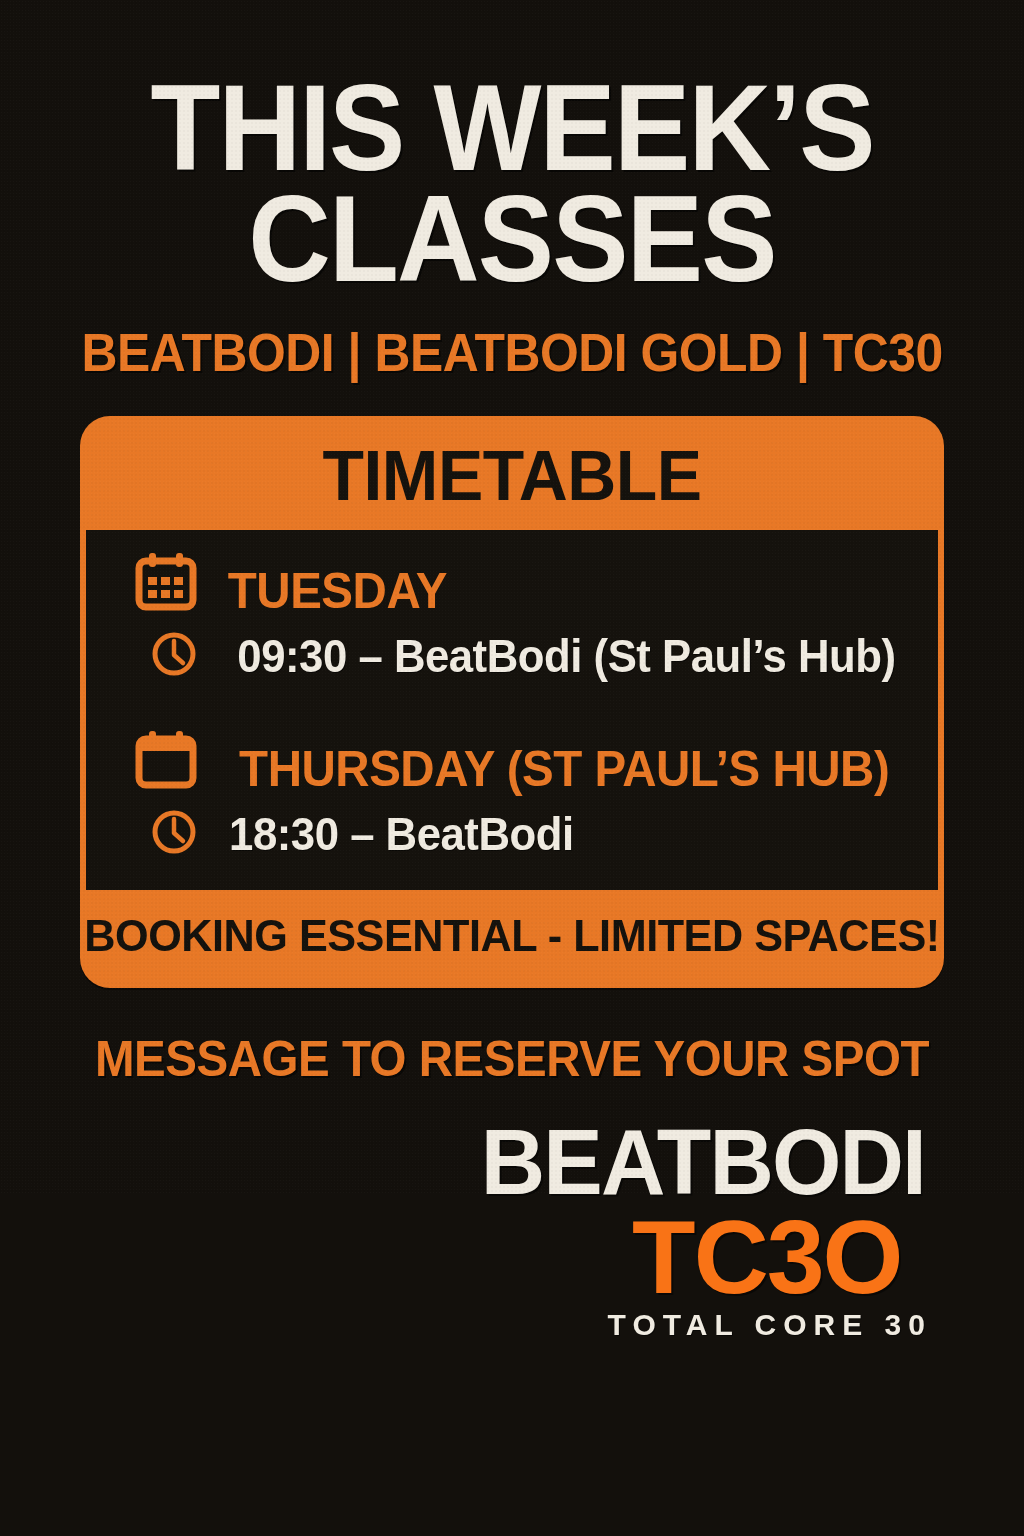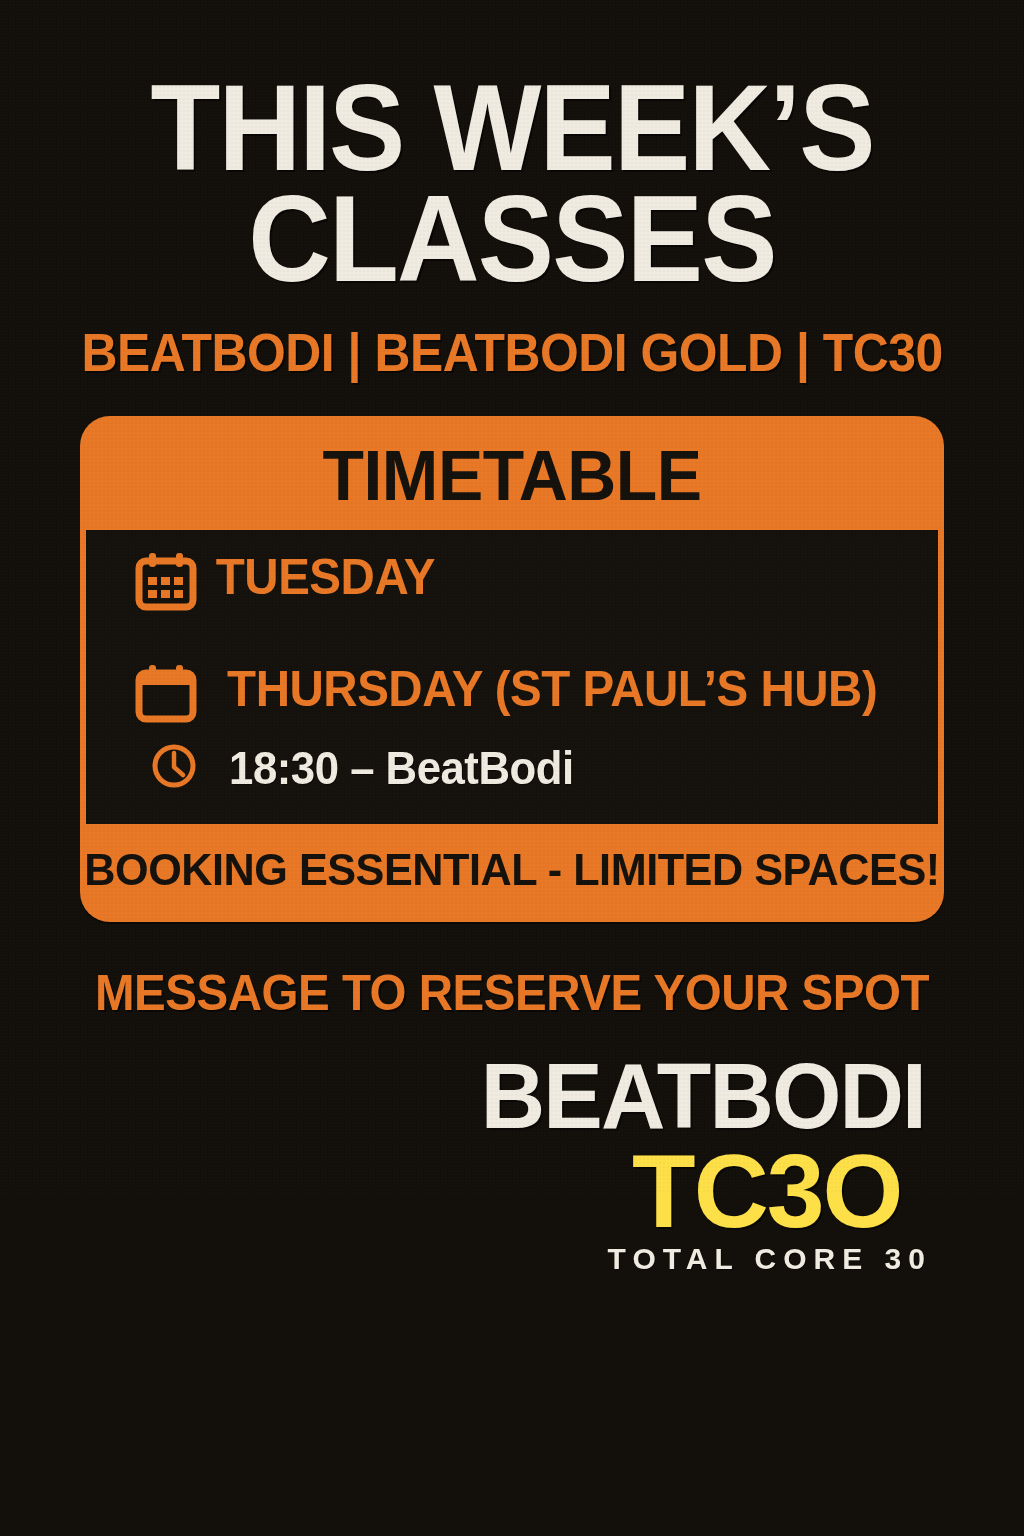--- a/index.html
+++ b/index.html
@@ -77,22 +77,22 @@
     letter-spacing:-.5px;
     transform:scaleX(.97);
   }
 
   .card-body {
     background:#15120d;
     padding:22px 0 30px 0;
   }
 
   .day-row {
-    display:flex; align-items:flex-start;
-    gap:12px;
+    display:flex; align-items:flex-end;
+    gap:24px;
     padding-left:48px;
     margin-bottom:4px;
   }
   .day-row.second { margin-top:48px; }
 
   .day-label {
     color:#e87826;
     font-weight:700;
     font-size:50px;
     letter-spacing:-.5px;
@@ -159,21 +159,21 @@
     font-weight:700;
     font-size:92px;
     letter-spacing:-2px;
     line-height:1;
     transform:scaleX(.97);
     text-shadow:2px 2px 0 rgba(0,0,0,.5);
   }
 
   .logo-tc30 { text-align:center; padding-top:2px; }
   .logo-tc30-main {
-    color:#fde047;
+    color:#f97316;
     font-weight:700;
     font-size:104px;
     letter-spacing:-2px;
     line-height:.92;
     text-shadow:2px 2px 0 rgba(0,0,0,.45);
   }
   .logo-tc30-sub {
     color:#f0ebe1;
     font-weight:700;
     font-size:30px;
@@ -213,20 +213,29 @@
             <rect x="27" y="25" width="9" height="8" fill="#e87826"></rect>
             <rect x="40" y="25" width="9" height="8" fill="#e87826"></rect>
             <rect x="14" y="38" width="9" height="8" fill="#e87826"></rect>
             <rect x="27" y="38" width="9" height="8" fill="#e87826"></rect>
             <rect x="40" y="38" width="9" height="8" fill="#e87826"></rect>
           </svg>
         </span>
         <span class="day-label">TUESDAY</span>
       </div>
 
+      <div class="class-row">
+        <span class="icon">
+          <svg width="48" height="48" viewBox="0 0 48 48">
+            <circle cx="24" cy="24" r="19" fill="none" stroke="#e87826" stroke-width="5"></circle>
+            <path d="M24 11 L24 25 L33 33" fill="none" stroke="#e87826" stroke-width="4.5" stroke-linecap="round" stroke-linejoin="round"></path>
+          </svg>
+        </span>
+        <span class="class-text">09:30 – BeatBodi (St Paul’s Hub)</span>
+      </div>
 
 
       <div class="day-row second">
         <span class="icon">
           <svg width="64" height="60" viewBox="0 0 64 60">
             <rect x="5" y="9" width="54" height="46" rx="7" fill="none" stroke="#e87826" stroke-width="7"></rect>
             <rect x="15" y="1" width="7" height="14" rx="3" fill="#e87826"></rect>
             <rect x="42" y="1" width="7" height="14" rx="3" fill="#e87826"></rect>
             <rect x="5" y="9" width="54" height="12" fill="#e87826"></rect>
           </svg>

